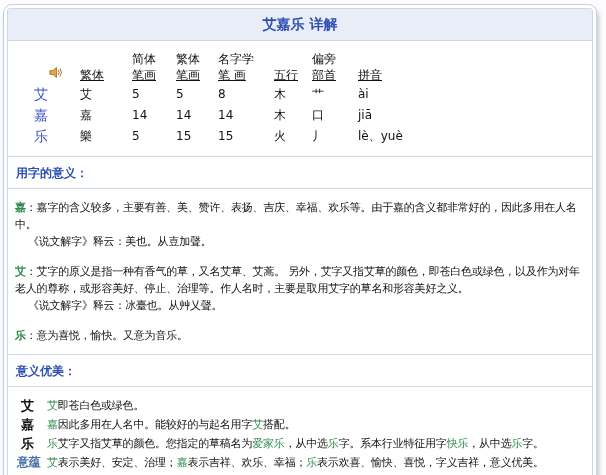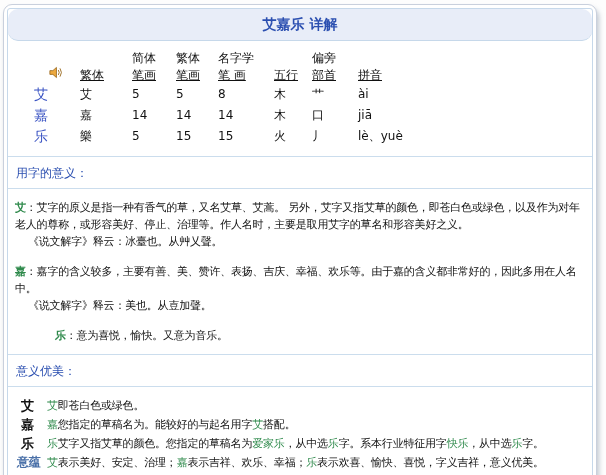--- a/index.html
+++ b/index.html
@@ -6,42 +6,42 @@
   .card{
     width:594px;margin:4px 0 0 3px;box-sizing:border-box;background:#fff;
     border:1px solid #c9d0dd;border-radius:9px;
     box-shadow:2px 4px 5px rgba(160,170,185,.65);
     padding:3px 3px 4px 3px;
   }
   .inner{border:1px solid #c6d8ea;border-radius:3px;overflow:hidden;background:#fff;}
 
   
   .titlebar{background:#e8edf8;border-bottom:1px solid #c6d8ea;text-align:center;
-    padding:7px 0 6px 0;font-size:14px;font-weight:bold;color:#2b4fb0;border-radius:10px;}
+    padding:7px 0 6px 0;font-size:14px;font-weight:bold;color:#2b4fb0;}
 
   
   .table-sec{padding:10px 0 9px 24px;border-bottom:1px solid #cbdded;}
   table.chartab{border-collapse:collapse;font-size:12px;color:#111;}
   table.chartab td{padding:1px 2px;vertical-align:bottom;}
-  .th .th-top{display:block;line-height:15px;min-height:15px;font-family:Liberation Mono, monospace;}
+  .th .th-top{display:block;line-height:15px;min-height:15px;}
   .th .th-bottom{display:block;line-height:16px;text-decoration:underline;}
   td.iconcell{vertical-align:middle;text-align:center;}
   .speaker{cursor:pointer;display:inline-block;}
   td.zi{font-size:14px;color:#3a53c3;line-height:19px;cursor:pointer;}
   tr.datarow td{line-height:19px;}
 
   
   .sec-head{padding:8px 10px 6px 8px;border-bottom:1px solid #cbdded;
-    font-size:12px;font-weight:normal;color:#2b4fb0;background:#fff;}
+    font-size:12px;font-weight:bold;color:#2b4fb0;background:#fff;}
 
   
   .mean-body{padding:10px 6px 6px 7px;font-size:11px;line-height:17px;color:#111;
     border-bottom:1px solid #cbdded;letter-spacing:-0.2px;}
   .mean-group{margin:0 0 13px 0;}
-  .mean-group:last-child{margin-bottom:4px;margin-left:40px;}
+  .mean-group:last-child{margin-bottom:4px;}
   .mean-group p{margin:0;}
   .lead{color:#2f8a4c;font-weight:bold;}
   .shuowen{padding-left:13px;}
 
   
   .rev-body{padding:9px 6px 14px 7px;font-size:11px;line-height:19px;color:#111;letter-spacing:-0.2px;}
   .rev-row{display:flex;align-items:flex-start;}
   .rev-label{flex:none;width:32px;}
   .rev-label.char{font-size:13px;font-weight:bold;color:#111;padding-left:6px;box-sizing:border-box;}
   .rev-label.blue{font-size:12px;font-weight:bold;color:#4a70a8;padding-left:2px;box-sizing:border-box;}
@@ -138,41 +138,41 @@
           <td>丿</td>
           <td>lè、yuè</td>
         </tr>
       </tbody>
         </table>
     </div>
 
     <div class="sec-head">用字的意义：</div>
     <div class="mean-body">
       <div class="mean-group">
+        <p><span class="lead">嘉</span><span>：嘉字的含义较多，主要有善、美、赞许、表扬、吉庆、幸福、欢乐等。由于嘉的含义都非常好的，因此多用在人名中。</span></p>
+        <p class="shuowen">《说文解字》释云：美也。从壴加聲。</p>
+      </div>
+      <div class="mean-group">
         <p><span class="lead">艾</span><span>：艾字的原义是指一种有香气的草，又名艾草、艾蒿。 另外，艾字又指艾草的颜色，即苍白色或绿色，以及作为对年老人的尊称，或形容美好、停止、治理等。作人名时，主要是取用艾字的草名和形容美好之义。</span></p>
         <p class="shuowen">《说文解字》释云：冰臺也。从艸乂聲。</p>
-      </div>
-      <div class="mean-group">
-        <p><span class="lead">嘉</span><span>：嘉字的含义较多，主要有善、美、赞许、表扬、吉庆、幸福、欢乐等。由于嘉的含义都非常好的，因此多用在人名中。</span></p>
-        <p class="shuowen">《说文解字》释云：美也。从壴加聲。</p>
       </div>
       <div class="mean-group">
         <p><span class="lead">乐</span><span>：意为喜悦，愉快。又意为音乐。</span></p>
       </div>
     </div>
 
     <div class="sec-head">意义优美：</div>
     <div class="rev-body">
       <div class="rev-row">
         <span class="rev-label char">艾</span>
         <span class="rev-text"><span class="hl">艾</span><span>即苍白色或绿色。</span></span>
       </div>
       <div class="rev-row">
         <span class="rev-label char">嘉</span>
-        <span class="rev-text"><span class="hl">嘉</span><span>您指定的草稿名为。能较好的与起名用字</span><span class="hl">艾</span><span>搭配。</span></span>
+        <span class="rev-text"><span class="hl">嘉</span><span>因此多用在人名中。能较好的与起名用字</span><span class="hl">艾</span><span>搭配。</span></span>
       </div>
       <div class="rev-row">
         <span class="rev-label char">乐</span>
         <span class="rev-text"><span class="hl">乐</span><span>艾字又指艾草的颜色。您指定的草稿名为</span><span class="hl">爱家乐</span><span>，从中选</span><span class="hl">乐</span><span>字。系本行业特征用字</span><span class="hl">快乐</span><span>，从中选</span><span class="hl">乐</span><span>字。</span></span>
       </div>
       <div class="rev-row">
         <span class="rev-label blue">意蕴</span>
         <span class="rev-text"><span class="hl">艾</span><span>表示美好、安定、治理；</span><span class="hl">嘉</span><span>表示吉祥、欢乐、幸福；</span><span class="hl">乐</span><span>表示欢喜、愉快、喜悦，字义吉祥，意义优美。</span></span>
       </div>
 

